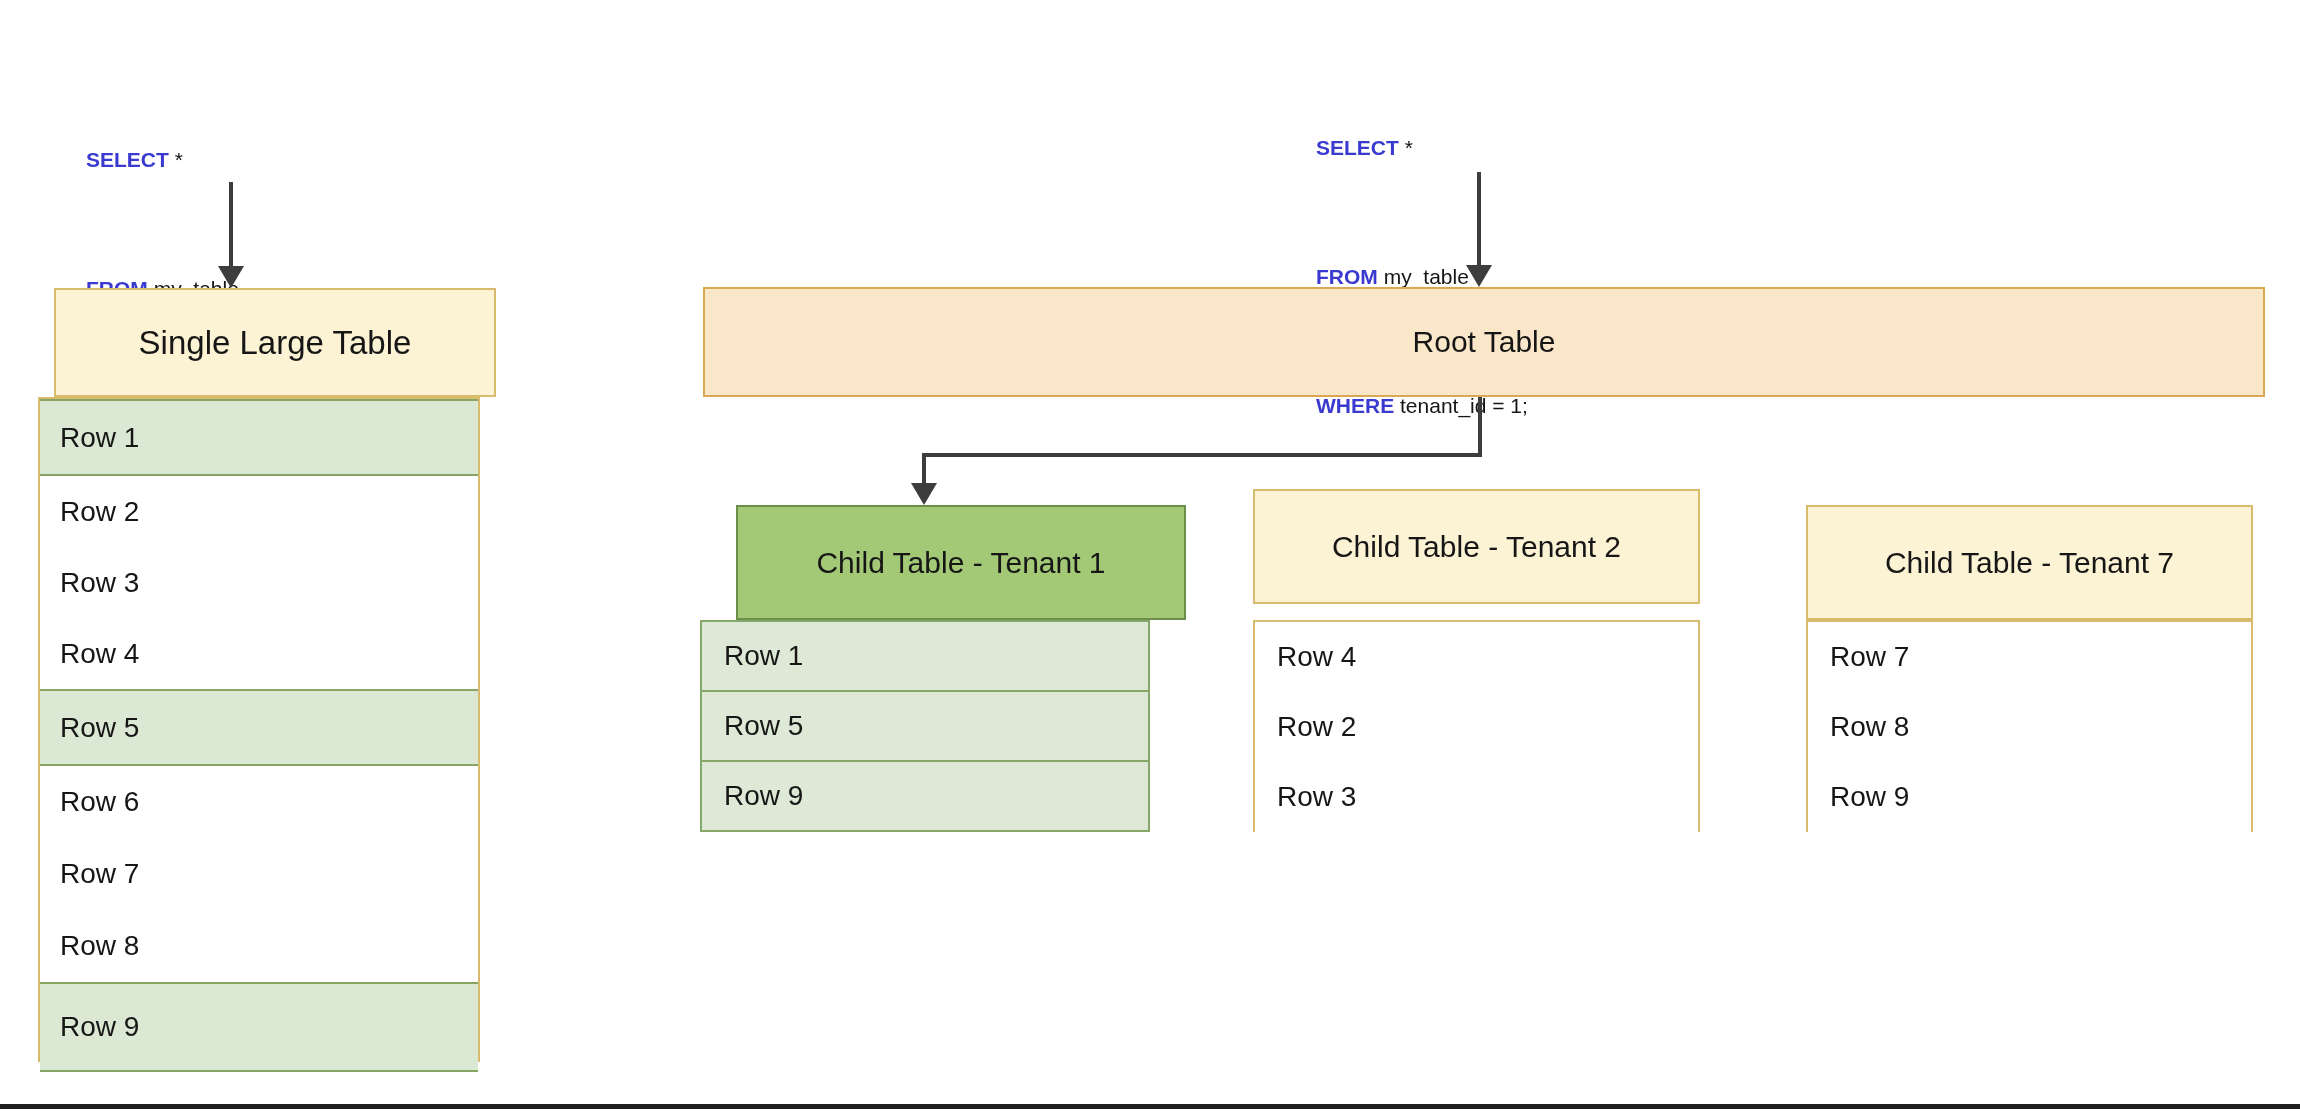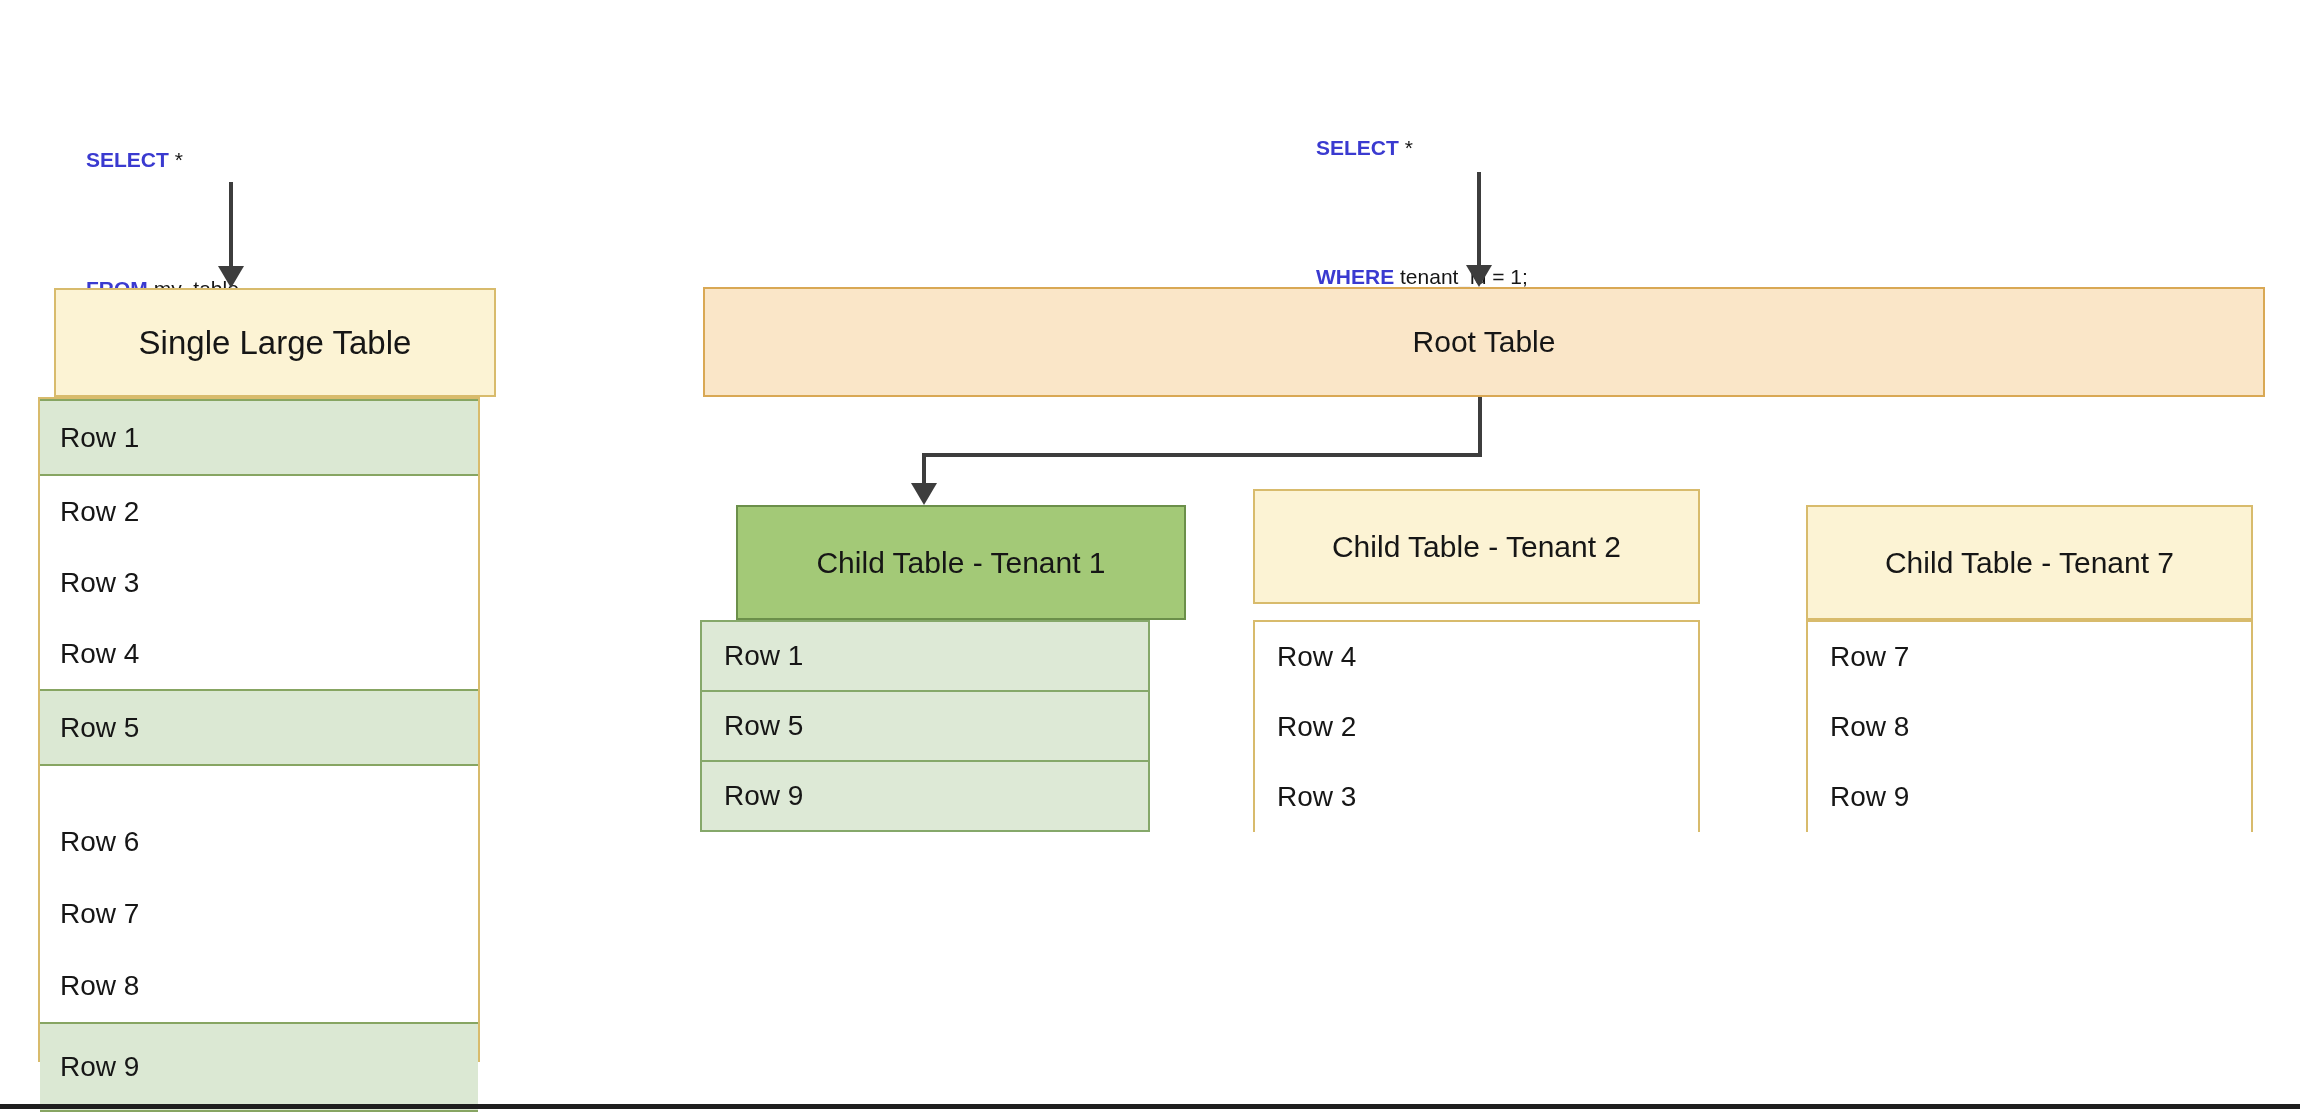--- a/index.html
+++ b/index.html
@@ -63,36 +63,37 @@
     </div>
   <div class="sl-row" style="height:71px;">
       <span>Row 3</span>
     </div>
   <div class="sl-row" style="height:71px;">
       <span>Row 4</span>
     </div>
   <div class="sl-row hl" style="height:73px;">
       <span>Row 5</span>
     </div>
-  <div class="sl-row" style="height:72px;margin-top:40px;">
+  <div class="sl-row" style="height:72px;">
       <span>Row 6</span>
     </div>
   <div class="sl-row" style="height:72px;">
       <span>Row 7</span>
     </div>
   <div class="sl-row" style="height:72px;">
       <span>Row 8</span>
     </div>
   <div class="sl-row hl" style="height:86px;">
       <span>Row 9</span>
     </div>
 </div>
 
 <div class="abs sql" style="left:1292px;top:40px;">
   <div><span class="kw">SELECT</span><span> *</span></div>
+  <div><span class="kw">FROM</span><span> my_table</span></div>
   <div><span class="kw">WHERE</span><span> tenant_id = 1;</span></div>
 </div>
 
 <div class="abs stem" style="left:1477px;top:172px;width:4px;height:93px;"></div>
 <div class="abs arrowhead" style="left:1466px;top:265px;"></div>
 
 <div class="abs tbl-header hdr-orange title-md" style="left:703px;top:287px;width:1562px;height:110px;">
   <span>Root Table</span>
 </div>
 

